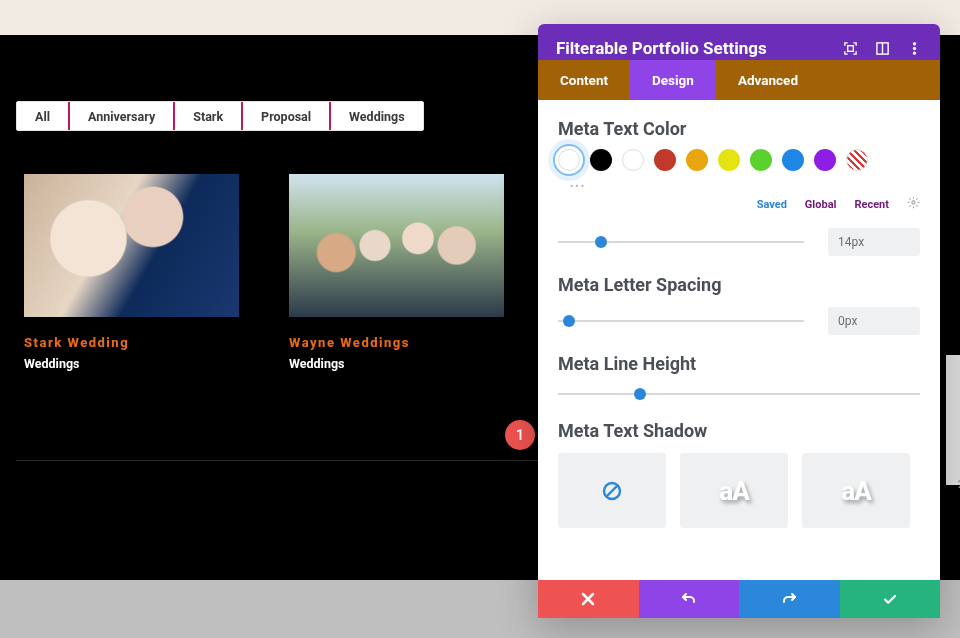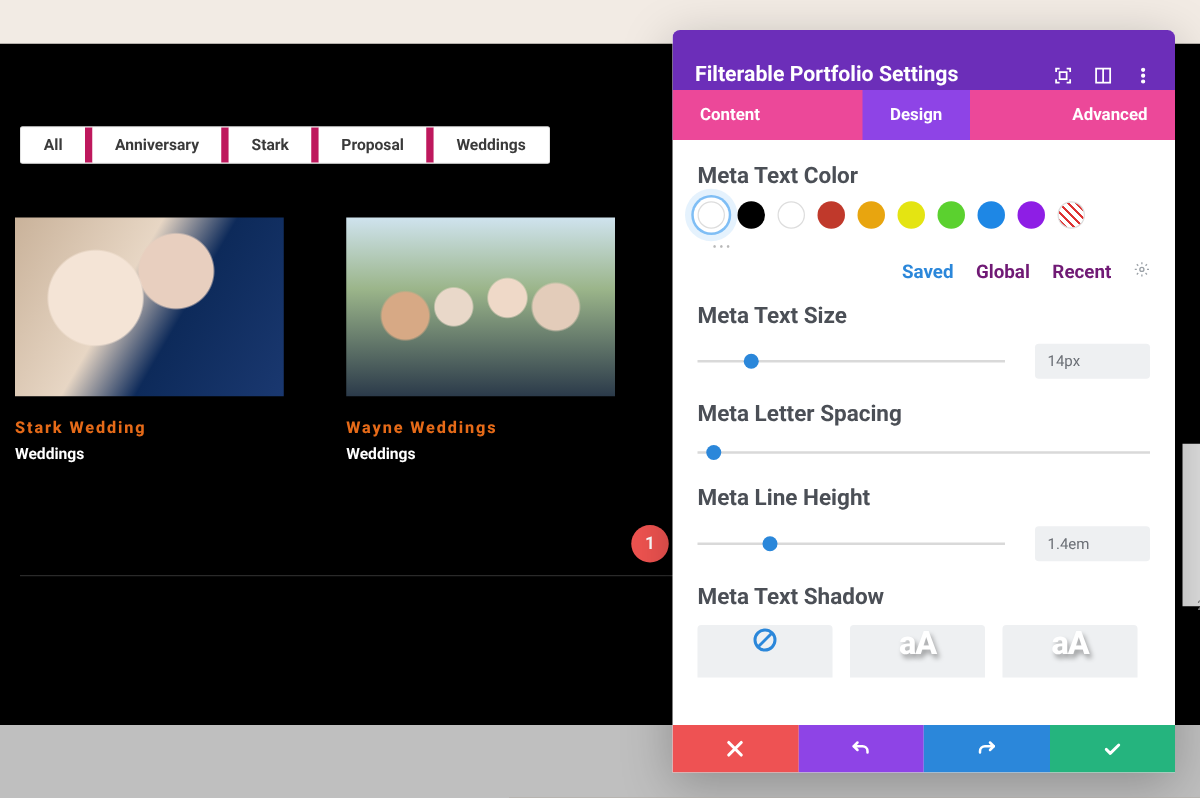--- a/index.html
+++ b/index.html
@@ -15,27 +15,27 @@
   position: absolute; left: 0; top: 580px; width: 960px; height: 58px;
   background: #bfbfbf;
 }
 
 
 .filters {
   position: absolute; left: 16px; top: 101px; display: flex;
   background: #fff; border: 1px solid #e2e2e2; border-radius: 2px;
 }
 .filter-btn {
-  background: #fff; border: none; border-right: 6px solid #be185d;
+  background: #fff; border: none; border-right: 2px solid #be185d;
   padding: 0 18px; height: 28px; font-size: 12.5px; font-weight: 700; color: #3a3a3a; cursor: pointer;
 }
 .filter-btn:last-child { border-right: none; }
 
 
-.portfolio { position: absolute; left: 12px; top: 174px; display: flex; gap: 50px; }
+.portfolio { position: absolute; left: 24px; top: 174px; display: flex; gap: 50px; }
 .p-item { width: 215px; }
 .p-thumb { width: 215px; height: 143px; background: #888; background-size: cover; background-position: center; }
 .p-title { color: #e56a18; font-weight: 800; letter-spacing: 1.5px; font-size: 13px; margin-top: 18px; text-transform: none; }
 .p-cat   { color: #fff; font-weight: 700; font-size: 12.5px; margin-top: 6px; }
 
 
 .thumb-a { background:
   radial-gradient(circle at 30% 45%, #f4e4d6 0 22%, transparent 23%),
   radial-gradient(circle at 60% 30%, #e8cfbf 0 18%, transparent 19%),
   linear-gradient(120deg, #c9b29a 0%, #e7d6c4 40%, #0d2a5a 60%, #1a3870 100%);
@@ -59,68 +59,68 @@
 
 
 .panel {
   position: absolute; right: 20px; top: 24px; width: 402px; height: 594px;
   background: #fff; border-radius: 6px 6px 0 0; box-shadow: 0 10px 40px rgba(0,0,0,.25);
   overflow: hidden;
 }
 .panel-head {
   background: #6c2eb9; color: #fff;
 }
-.panel-title { display: flex; align-items: center; justify-content: space-between; padding: 26px 18px 2px; }
+.panel-title { display: flex; align-items: center; justify-content: space-between; padding: 14px 18px 2px; }
 .panel-title h3 { font-size: 17px; font-weight: 700; }
 .panel-icons { display: flex; gap: 16px; }
 .panel-icons .picon { width: 16px; height: 16px; display: flex; align-items: center; justify-content: center; cursor: pointer; }
 .picon svg { stroke: #fff; fill: none; }
 .preset { font-size: 11.5px; padding: 0 18px 12px; opacity: .85; }
 .preset-car { font-size: 8px; margin-left: 2px; }
 
-.tabs { display: flex; background: #ec4899; justify-content: space-between; }
+.tabs { display: flex; background: #a16207; }
 .tab {
   flex: none; padding: 12px 22px; font-size: 13.5px; font-weight: 700; color: #fff; cursor: pointer;
 }
 .tab.active { background: #8e44e6; }
 
 .panel-body { padding: 18px 20px 0; height: 430px; overflow: hidden; }
 .label { font-size: 18px; font-weight: 700; color: #4b4f56; margin-bottom: 10px; }
 
 .swatches { display: flex; align-items: center; gap: 10px; margin-bottom: 10px; }
 .swatch { width: 22px; height: 22px; border-radius: 50%; cursor: pointer; }
 .swatch.selected { box-shadow: 0 0 0 3px #fff, 0 0 0 5px #7fbef5, 0 0 0 10px rgba(127,190,245,.2); }
 .swatch.stripes {
   background: repeating-linear-gradient(45deg, #fff 0 3px, #d33 3px 5px);
   border: 1px solid #ddd;
 }
 .swatch.white { background: #fff; border: 1px solid #ddd; }
 
 .dots3 { margin: 8px 0 0 12px; color: #b8b8b8; letter-spacing: 2px; font-size: 10px; }
 
-.subtabs { display: flex; gap: 18px; justify-content: flex-end; align-items: center; margin: 4px 0 16px; font-size: 15px; font-weight: 700; }
+.subtabs { display: flex; gap: 18px; justify-content: flex-end; align-items: center; margin: 4px 0 16px; font-size: 11px; font-weight: 700; }
 .subtabs span { color: #701a75; cursor: pointer; }
 .subtabs span.on { color: #2b87da; }
 .gear { width: 13px; height: 13px; }
 
 .row { margin-bottom: 18px; }
 .row .label { margin-bottom: 12px; }
 .ctrl { display: flex; align-items: center; gap: 24px; }
 .slider { position: relative; flex: 1; height: 16px; }
 .slider .track { position: absolute; left: 0; right: 0; top: 7px; height: 2px; background: #d9d9d9; }
 .slider .thumb { position: absolute; top: 2px; width: 12px; height: 12px; background: #2b87da; border-radius: 50%; cursor: pointer; }
 .valbox {
   width: 92px; height: 28px; background: #eef0f2; border-radius: 3px;
   display: flex; align-items: center; padding: 0 10px; font-size: 12px; color: #6b6f76;
 }
 
 .shadow-opts { display: flex; gap: 14px; }
 .shadow-opt {
   width: 108px; height: 75px; background: #eef0f2; border-radius: 3px;
-  display: flex; align-items: flex-start; justify-content: center; cursor: pointer;
+  display: flex; align-items: center; justify-content: center; cursor: pointer;
 }
 .shadow-opt svg { display: block; }
 .aA { font-size: 26px; font-weight: 800; color: #fff; text-shadow: 2px 3px 4px rgba(0,0,0,.35); letter-spacing: -1px; }
 
 
 .panel-foot {
   position: absolute; left: 0; bottom: 0; width: 100%; height: 38px; display: flex;
 }
 .foot-btn { flex: 1; display: flex; align-items: center; justify-content: center; cursor: pointer; color: #fff; }
 .foot-close { background: #ee5253; }
@@ -222,48 +222,47 @@
         <span>Recent</span>
         <span>
           <svg class="gear" viewBox="0 0 16 16">
               <circle cx="8" cy="8" r="2" fill="none" stroke="#9aa0a6" stroke-width="1.3"></circle>
               <path d="M8 1v2M8 13v2M1 8h2M13 8h2M3 3l1.4 1.4M11.6 11.6L13 13M13 3l-1.4 1.4M4.4 11.6L3 13" stroke="#9aa0a6" stroke-width="1.3"></path>
             </svg>
         </span>
       </div>
 
       <div class="row">
-        <div class="label">Meta Text Size</div>
         <div class="ctrl">
           <div class="slider">
             <div class="track"></div>
               <div class="thumb" style="left:15%"></div>
           </div>
           <div class="valbox">14px</div>
         </div>
       </div>
 
       <div class="row">
         <div class="label">Meta Letter Spacing</div>
         <div class="ctrl">
           <div class="slider">
             <div class="track"></div>
               <div class="thumb" style="left:2%"></div>
           </div>
+          <div class="valbox">0px</div>
         </div>
       </div>
 
       <div class="row">
         <div class="label">Meta Line Height</div>
         <div class="ctrl">
           <div class="slider">
             <div class="track"></div>
               <div class="thumb" style="left:21%"></div>
           </div>
-          <div class="valbox">1.4em</div>
         </div>
       </div>
 
       <div class="row">
         <div class="label">Meta Text Shadow</div>
         <div class="shadow-opts">
           <div class="shadow-opt">
             <svg width="24" height="24" viewBox="0 0 24 24">
                 <circle cx="12" cy="12" r="8" fill="none" stroke="#2b87da" stroke-width="2.4"></circle>
                 <line x1="6" y1="18" x2="18" y2="6" stroke="#2b87da" stroke-width="2.4"></line>

